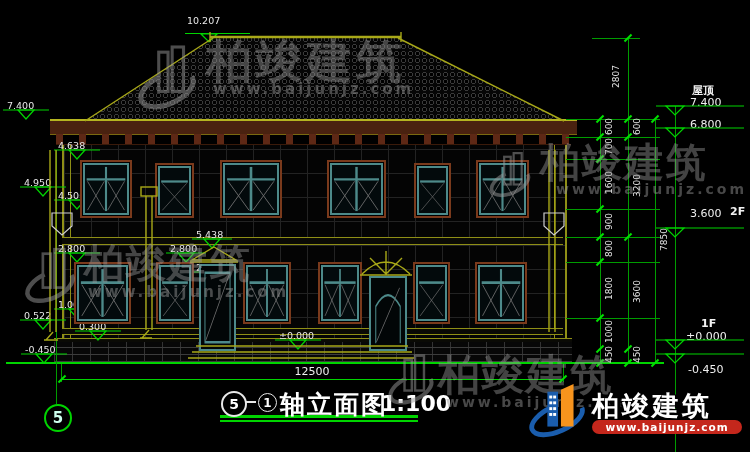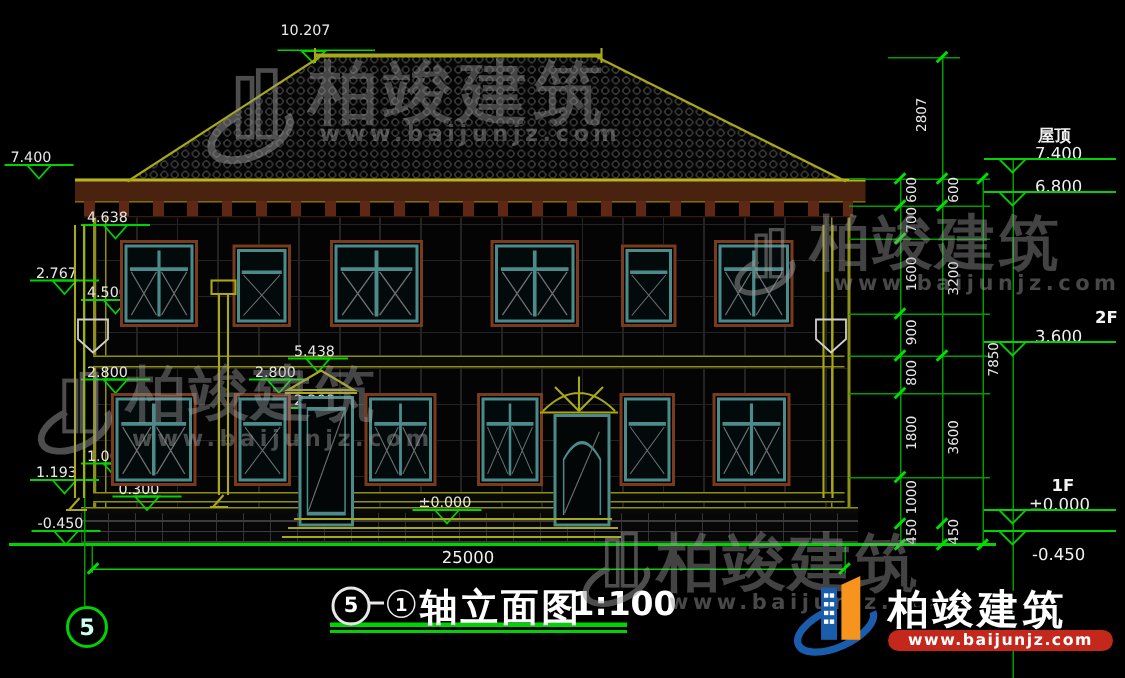--- a/index.html
+++ b/index.html
@@ -223,21 +223,21 @@
         <path d="M16 90 L84 14" stroke="#6f6f6f" stroke-width="1.8" fill="none"></path>
       </svg>
     </div>
 
   <div class="a gl" style="left:6px;top:362px;width:658px;height:2px"></div>
   <div class="a gld" style="left:61px;top:364px;width:1px;height:18px"></div>
   <div class="a gld" style="left:563px;top:364px;width:1px;height:18px"></div>
   <div class="a gl" style="left:62px;top:379px;width:501px;height:1px"></div>
   <div class="sl" style="left:57px;top:378px"></div>
   <div class="sl" style="left:558px;top:378px"></div>
-  <div class="wtb" style="left:252px;top:366px;width:120px;text-align:center">25000</div>
+  <div class="wtb" style="left:252px;top:366px;width:120px;text-align:center">12500</div>
 
   <div class="a gl" style="left:185px;top:33px;width:65px;height:1px"></div>
   <svg class="em" style="left:200px;top:33px" width="20" height="10">
       <path d="M1 1 L17 1 L9 9 Z"></path>
     </svg>
   <div class="wt" style="left:187px;top:16px">10.207</div>
 
   <svg class="em" style="left:3px;top:109px" width="46" height="10">
       <line x1="0" y1="1" x2="46" y2="1"></line>
       <path d="M15 1 L31 1 L23 10 Z"></path>
@@ -247,21 +247,21 @@
   <svg class="em" style="left:54px;top:149px" width="46" height="10">
       <line x1="0" y1="1" x2="46" y2="1"></line>
       <path d="M15 1 L31 1 L23 10 Z"></path>
     </svg>
   <div class="wt" style="left:58px;top:141px">4.638</div>
 
   <svg class="em" style="left:20px;top:186px" width="46" height="10">
       <line x1="0" y1="1" x2="46" y2="1"></line>
       <path d="M15 1 L31 1 L23 10 Z"></path>
     </svg>
-  <div class="wt" style="left:24px;top:178px">2.767</div>
+  <div class="wt" style="left:24px;top:178px">4.950</div>
 
   <svg class="em" style="left:54px;top:199px" width="46" height="10">
       <line x1="0" y1="1" x2="46" y2="1"></line>
       <path d="M15 1 L31 1 L23 10 Z"></path>
     </svg>
   <div class="wt" style="left:58px;top:191px">4.500</div>
 
   <svg class="em" style="left:54px;top:252px" width="46" height="10">
       <line x1="0" y1="1" x2="46" y2="1"></line>
       <path d="M15 1 L31 1 L23 10 Z"></path>
@@ -289,21 +289,21 @@
   <svg class="em" style="left:54px;top:308px" width="46" height="10">
       <line x1="0" y1="1" x2="46" y2="1"></line>
       <path d="M15 1 L31 1 L23 10 Z"></path>
     </svg>
   <div class="wt" style="left:58px;top:300px">1.000</div>
 
   <svg class="em" style="left:20px;top:319px" width="46" height="10">
       <line x1="0" y1="1" x2="46" y2="1"></line>
       <path d="M15 1 L31 1 L23 10 Z"></path>
     </svg>
-  <div class="wt" style="left:24px;top:311px">1.193</div>
+  <div class="wt" style="left:24px;top:311px">0.522</div>
 
   <svg class="em" style="left:75px;top:330px" width="46" height="10">
       <line x1="0" y1="1" x2="46" y2="1"></line>
       <path d="M15 1 L31 1 L23 10 Z"></path>
     </svg>
   <div class="wt" style="left:79px;top:322px">0.300</div>
 
   <svg class="em" style="left:21px;top:353px" width="46" height="10">
       <line x1="0" y1="1" x2="46" y2="1"></line>
       <path d="M15 1 L31 1 L23 10 Z"></path>
@@ -374,21 +374,21 @@
       <path d="M10 1 L28 1 L19 10 Z"></path>
     </svg>
 
   <div class="wtb" style="left:690px;top:119px">6.800</div>
   <svg class="em" style="left:656px;top:127px" width="88" height="10">
       <line x1="0" y1="1" x2="88" y2="1"></line>
       <path d="M10 1 L28 1 L19 10 Z"></path>
     </svg>
 
   <div class="lbl" style="left:730px;top:206px">2F</div>
-  <div class="wtb" style="left:690px;top:219px">3.600</div>
+  <div class="wtb" style="left:690px;top:208px">3.600</div>
   <svg class="em" style="left:656px;top:227px" width="88" height="10">
       <line x1="0" y1="1" x2="88" y2="1"></line>
       <path d="M10 1 L28 1 L19 10 Z"></path>
     </svg>
 
   <div class="lbl" style="left:701px;top:318px">1F</div>
   <div class="wtb" style="left:686px;top:331px">±0.000</div>
   <svg class="em" style="left:656px;top:339px" width="88" height="10">
       <line x1="0" y1="1" x2="88" y2="1"></line>
       <path d="M10 1 L28 1 L19 10 Z"></path>

